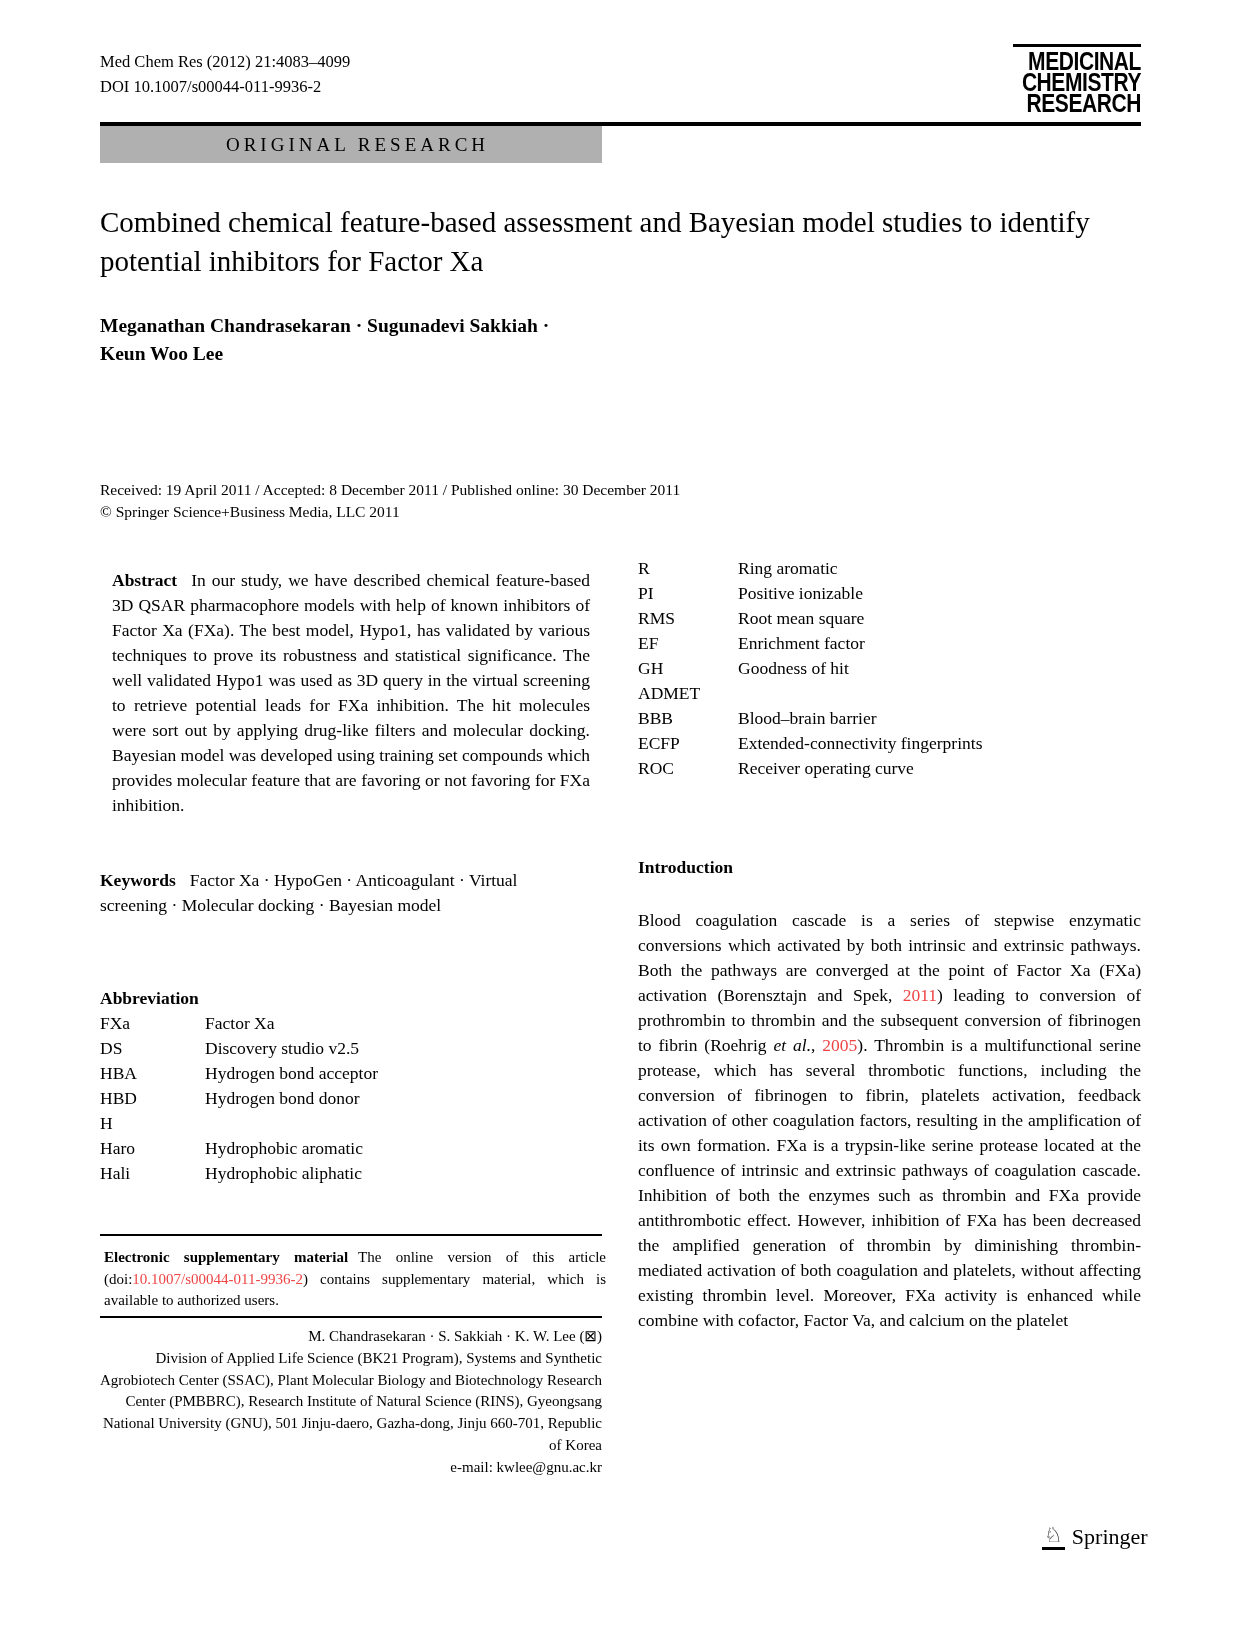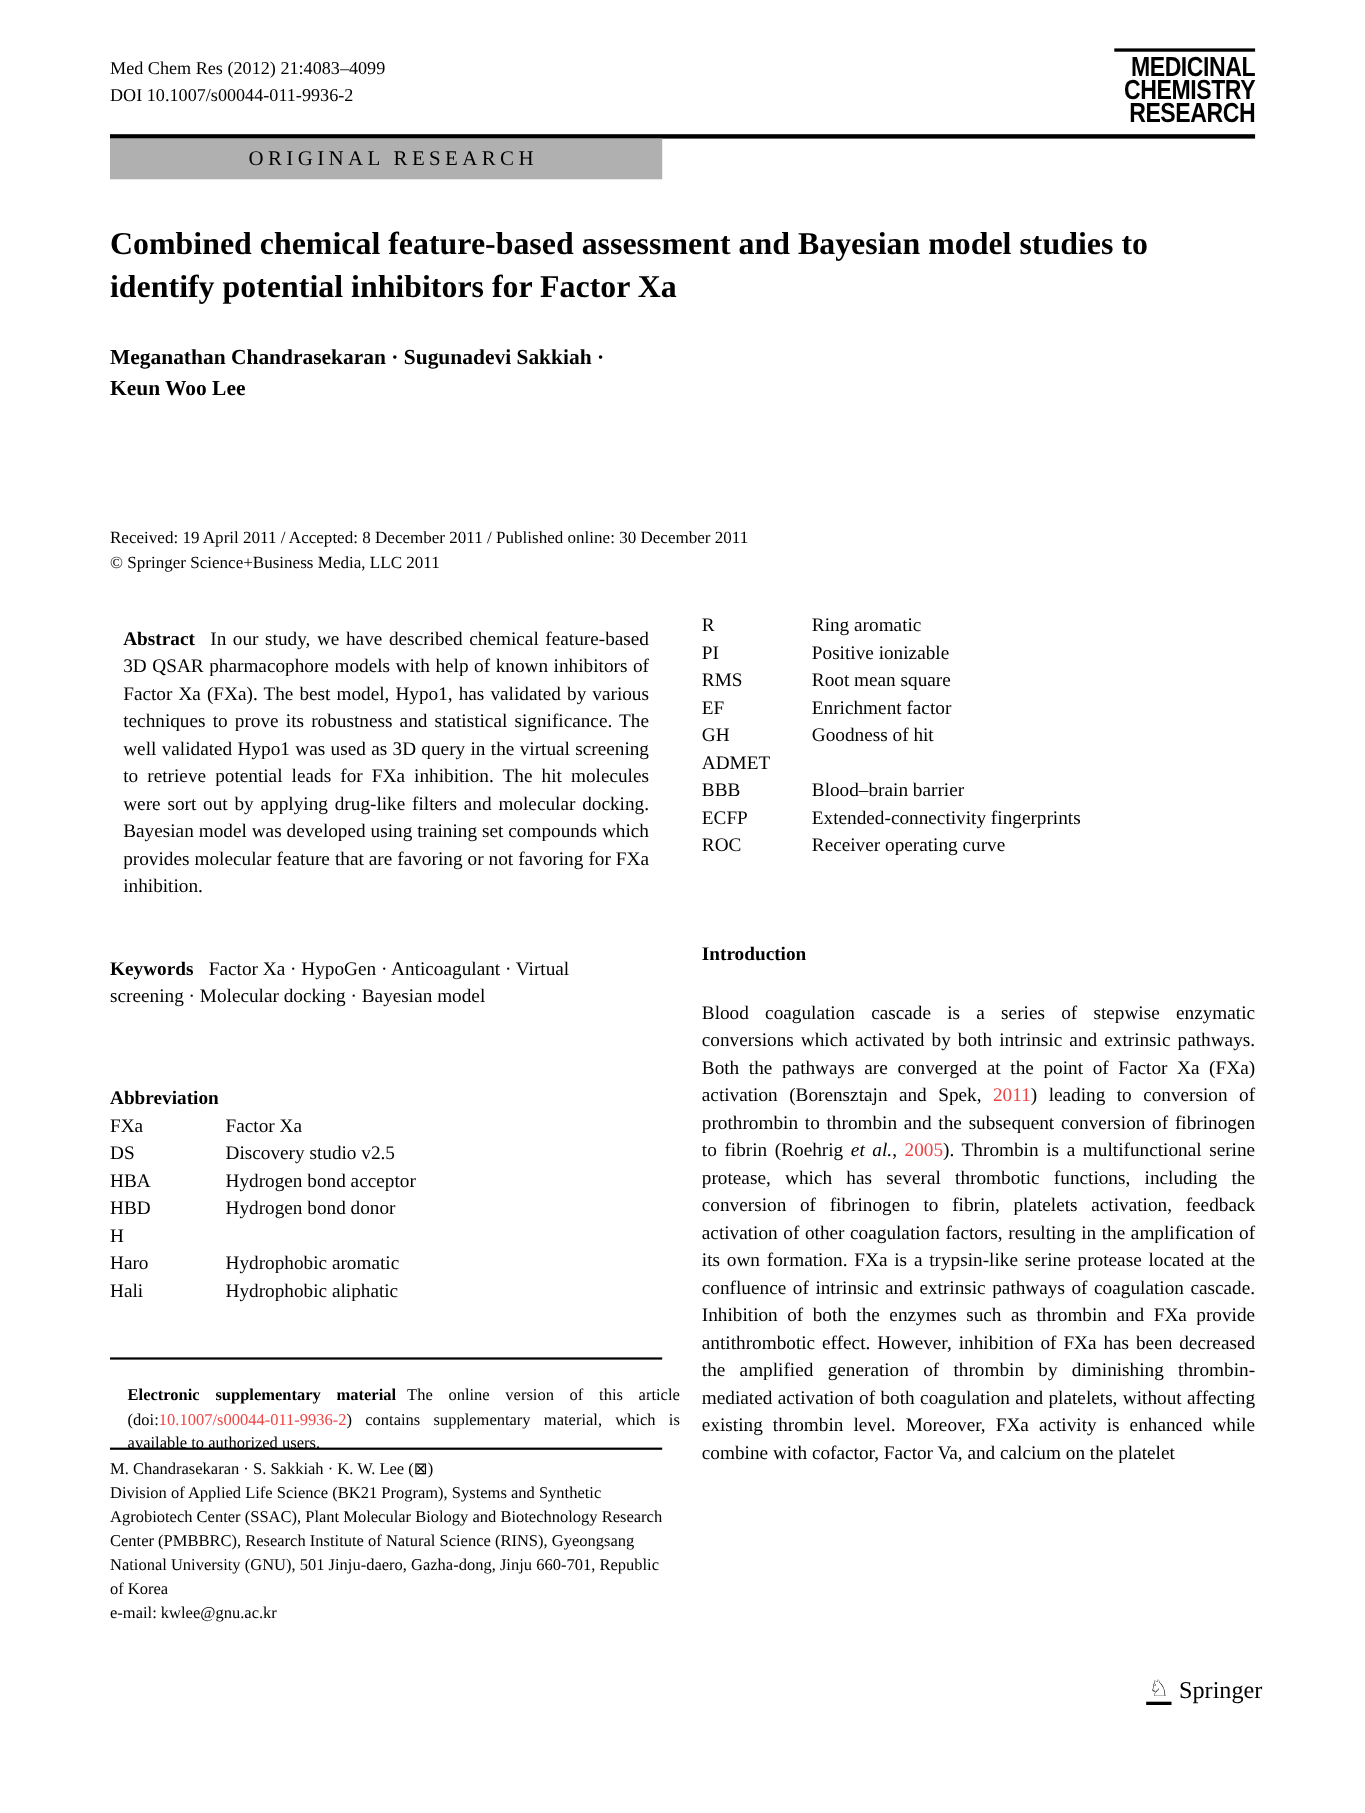--- a/index.html
+++ b/index.html
@@ -13,21 +13,21 @@
   .journal-logo{position:absolute;right:100px;top:44px;width:150px;text-align:right;}
   .logo-rule{border-top:3px solid #000;width:128px;margin:0 0 4px auto;}
   .logo-lines{
     font-family:"Liberation Sans",sans-serif;font-weight:bold;font-size:25px;
     line-height:21px;letter-spacing:-0.5px;transform:scaleX(0.84);transform-origin:top right;
   }
   .top-rule{position:absolute;left:100px;top:122px;width:1041px;height:4px;background:#000;}
   .banner{position:absolute;left:100px;top:126px;width:502px;height:37px;background:#b0b0b0;}
   .banner-text{font-size:19px;letter-spacing:4px;line-height:37px;padding-left:13px;text-align:center;}
   
-  .title{position:absolute;left:100px;top:203px;width:990px;font-size:29px;font-weight:bold;line-height:39px;}
+  .title{position:absolute;left:100px;top:203px;width:990px;font-size:29px;font-weight:normal;line-height:39px;}
   .authors{position:absolute;left:100px;top:312px;font-size:19.5px;font-weight:bold;line-height:28px;}
   .received{position:absolute;left:100px;top:481px;font-size:15.5px;}
   .copyright{position:absolute;left:100px;top:503px;font-size:15.5px;}
   
   .col{position:absolute;top:556px;font-size:17.5px;line-height:25px;}
   .col-left{left:100px;width:502px;}
   .col-right{left:638px;width:503px;}
   .para{text-align:justify;margin:12px;}
   .inline-label{font-weight:bold;margin-right:14px;}
   .keywords{margin:50px 0 0 0;max-width:478px;}
@@ -37,23 +37,23 @@
   .col-right .abbrev-term{width:100px;}
   .abbrev-def{flex:1;}
   .intro-heading{margin-top:74px;font-weight:bold;}
   .intro-para{margin:28px 0 0 0;text-align:justify;}
   .ref-link{color:#ef4444;}
   .italic{font-style:italic;}
   
   .sep{position:absolute;left:100px;width:502px;height:2px;background:#000;}
   .sep1{top:1234px;}
   .sep2{top:1316px;}
-  .esm{position:absolute;left:100px;top:1243px;width:502px;font-size:15px;line-height:21.5px;text-align:justify;margin:16px;}
+  .esm{position:absolute;left:100px;top:1243px;width:502px;font-size:15px;line-height:21.5px;text-align:justify;margin:4px;}
   .esm .inline-label{margin-right:10px;}
-  .affiliation{position:absolute;left:100px;top:1326px;width:502px;font-size:15px;line-height:21.8px;font-family:"Liberation Serif","DejaVu Sans",serif;}
+  .affiliation{position:absolute;left:100px;top:1326px;width:502px;font-size:15px;line-height:21.8px;font-family:"Liberation Serif","DejaVu Sans",serif;text-align:right;}
   
   .springer{position:absolute;left:1042px;top:1524px;display:flex;align-items:flex-end;gap:7px;}
   .springer-icon{
     font-family:"DejaVu Sans",sans-serif;font-size:21px;line-height:23px;
     border-bottom:3px solid #000;padding:0 2px;
   }
   .springer-text{font-size:22px;line-height:26px;}
 </style>
 </head>
 <body>

